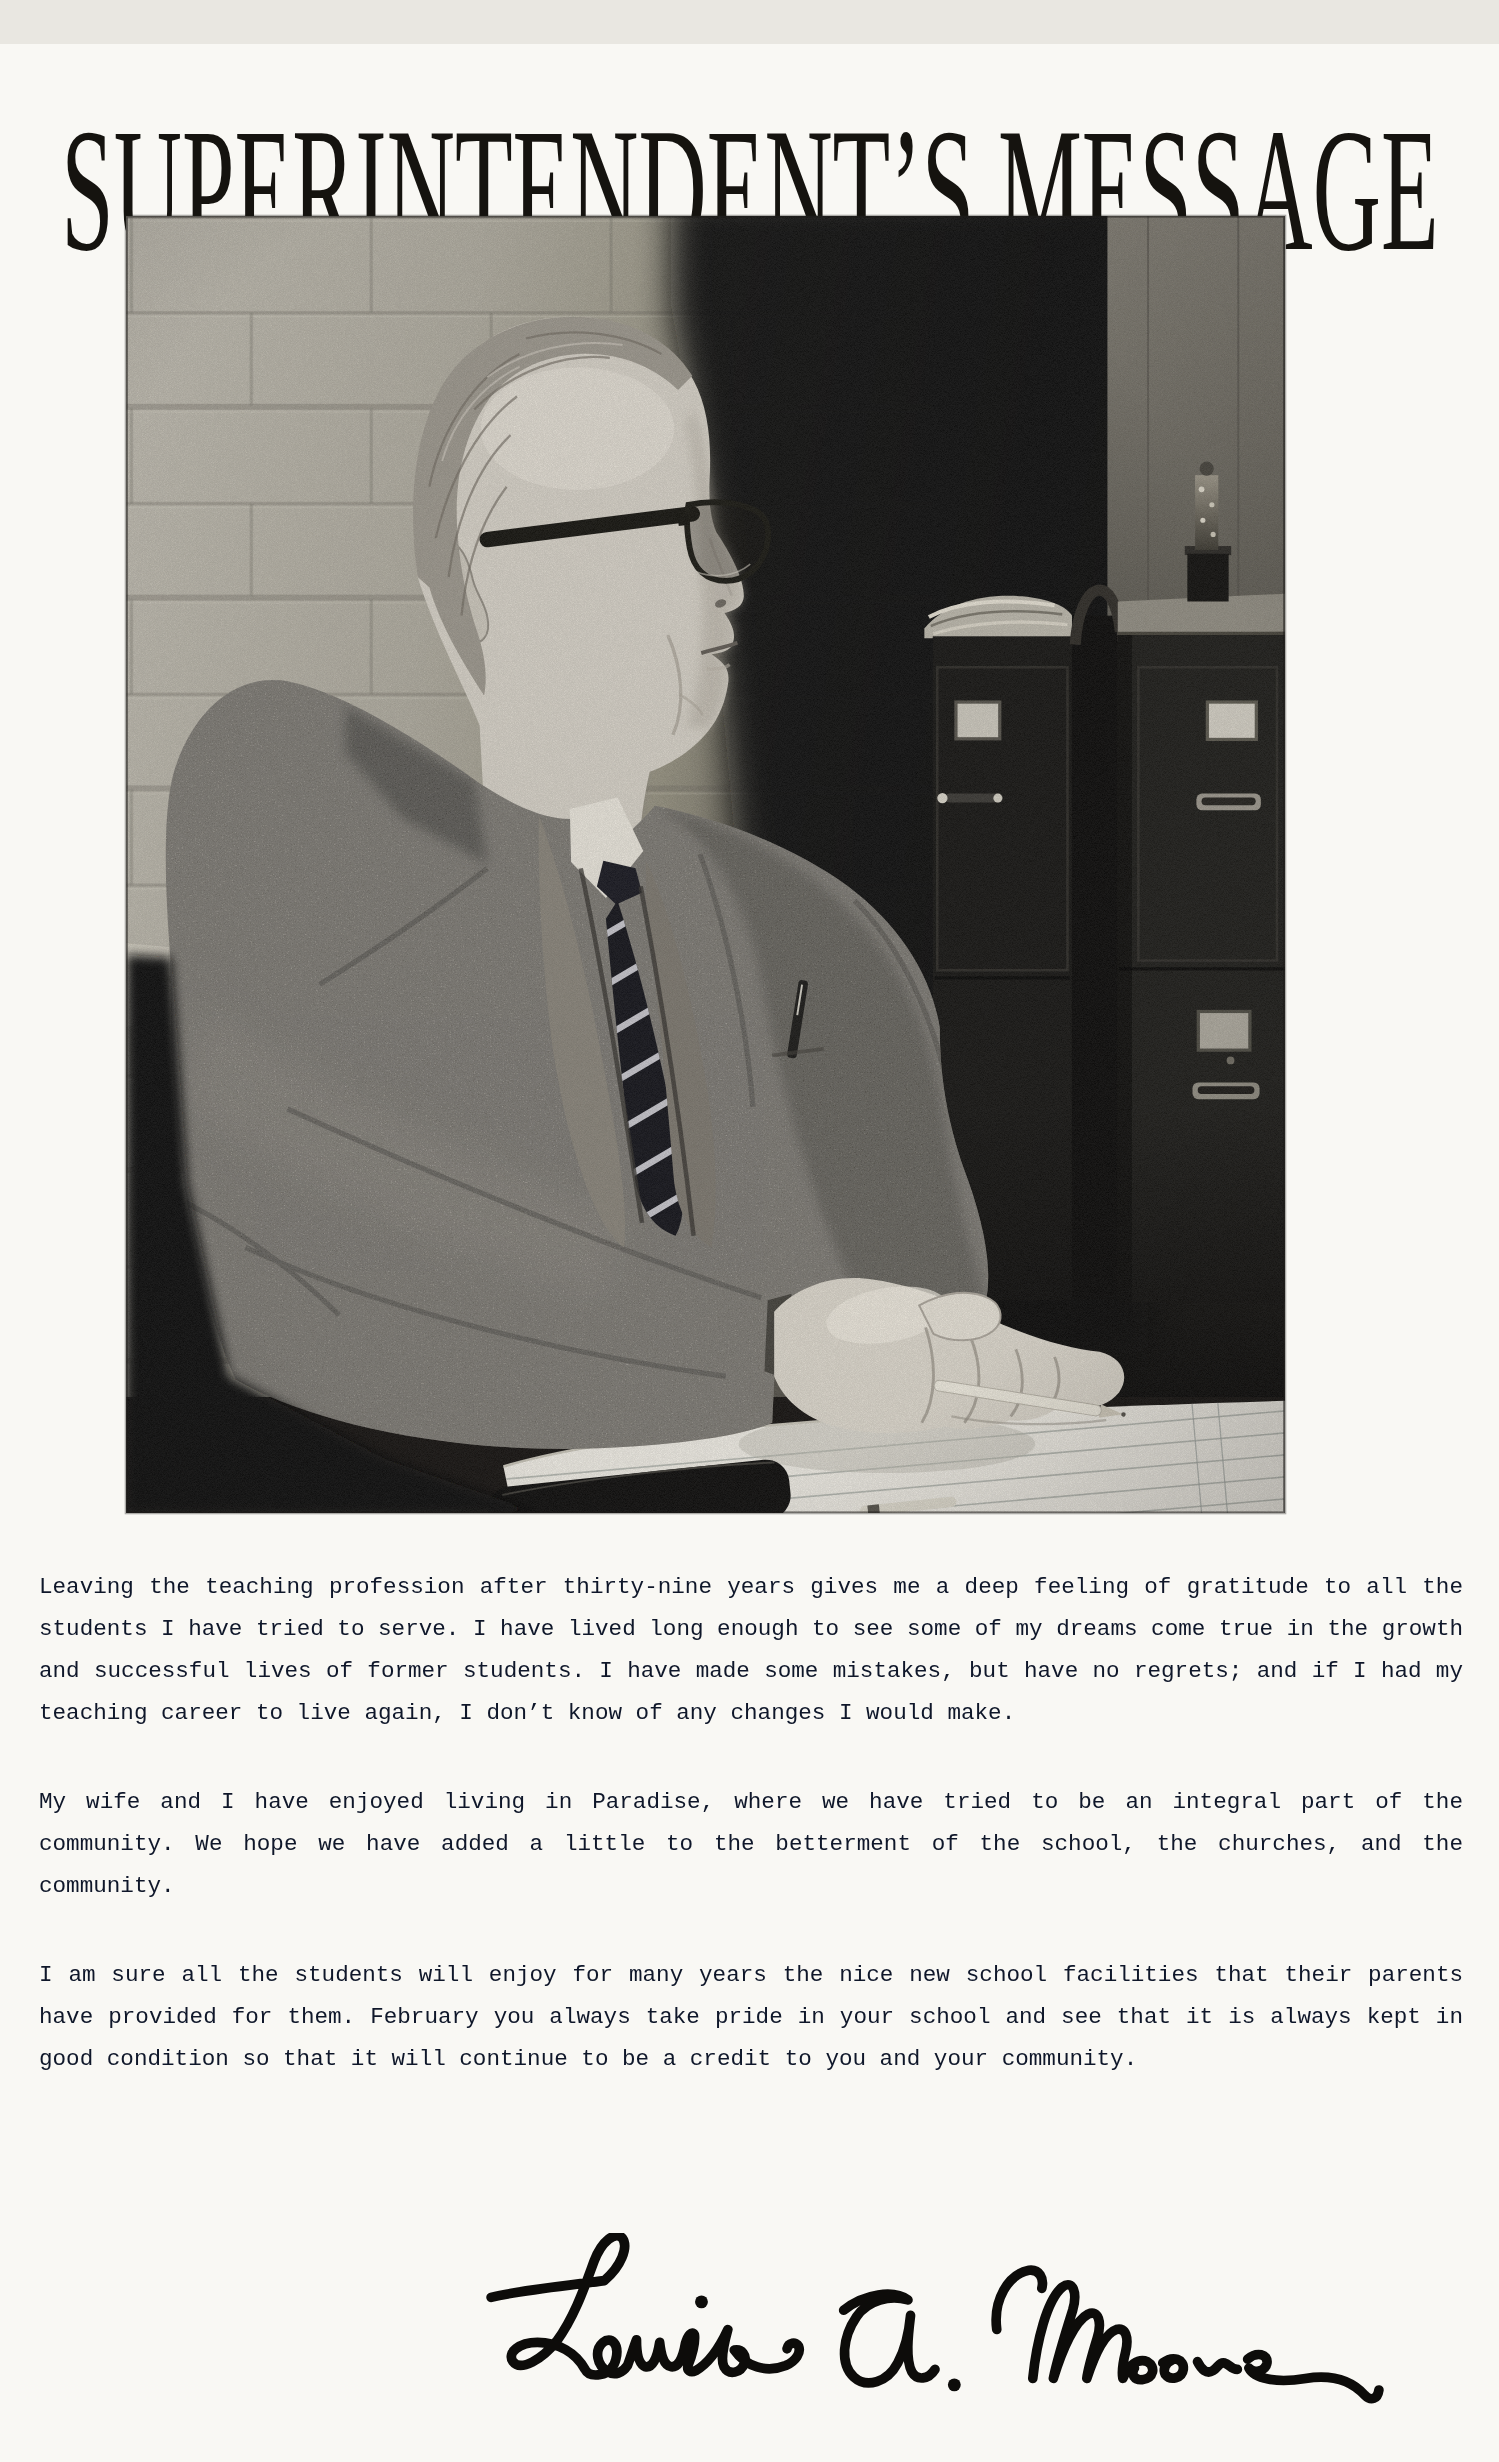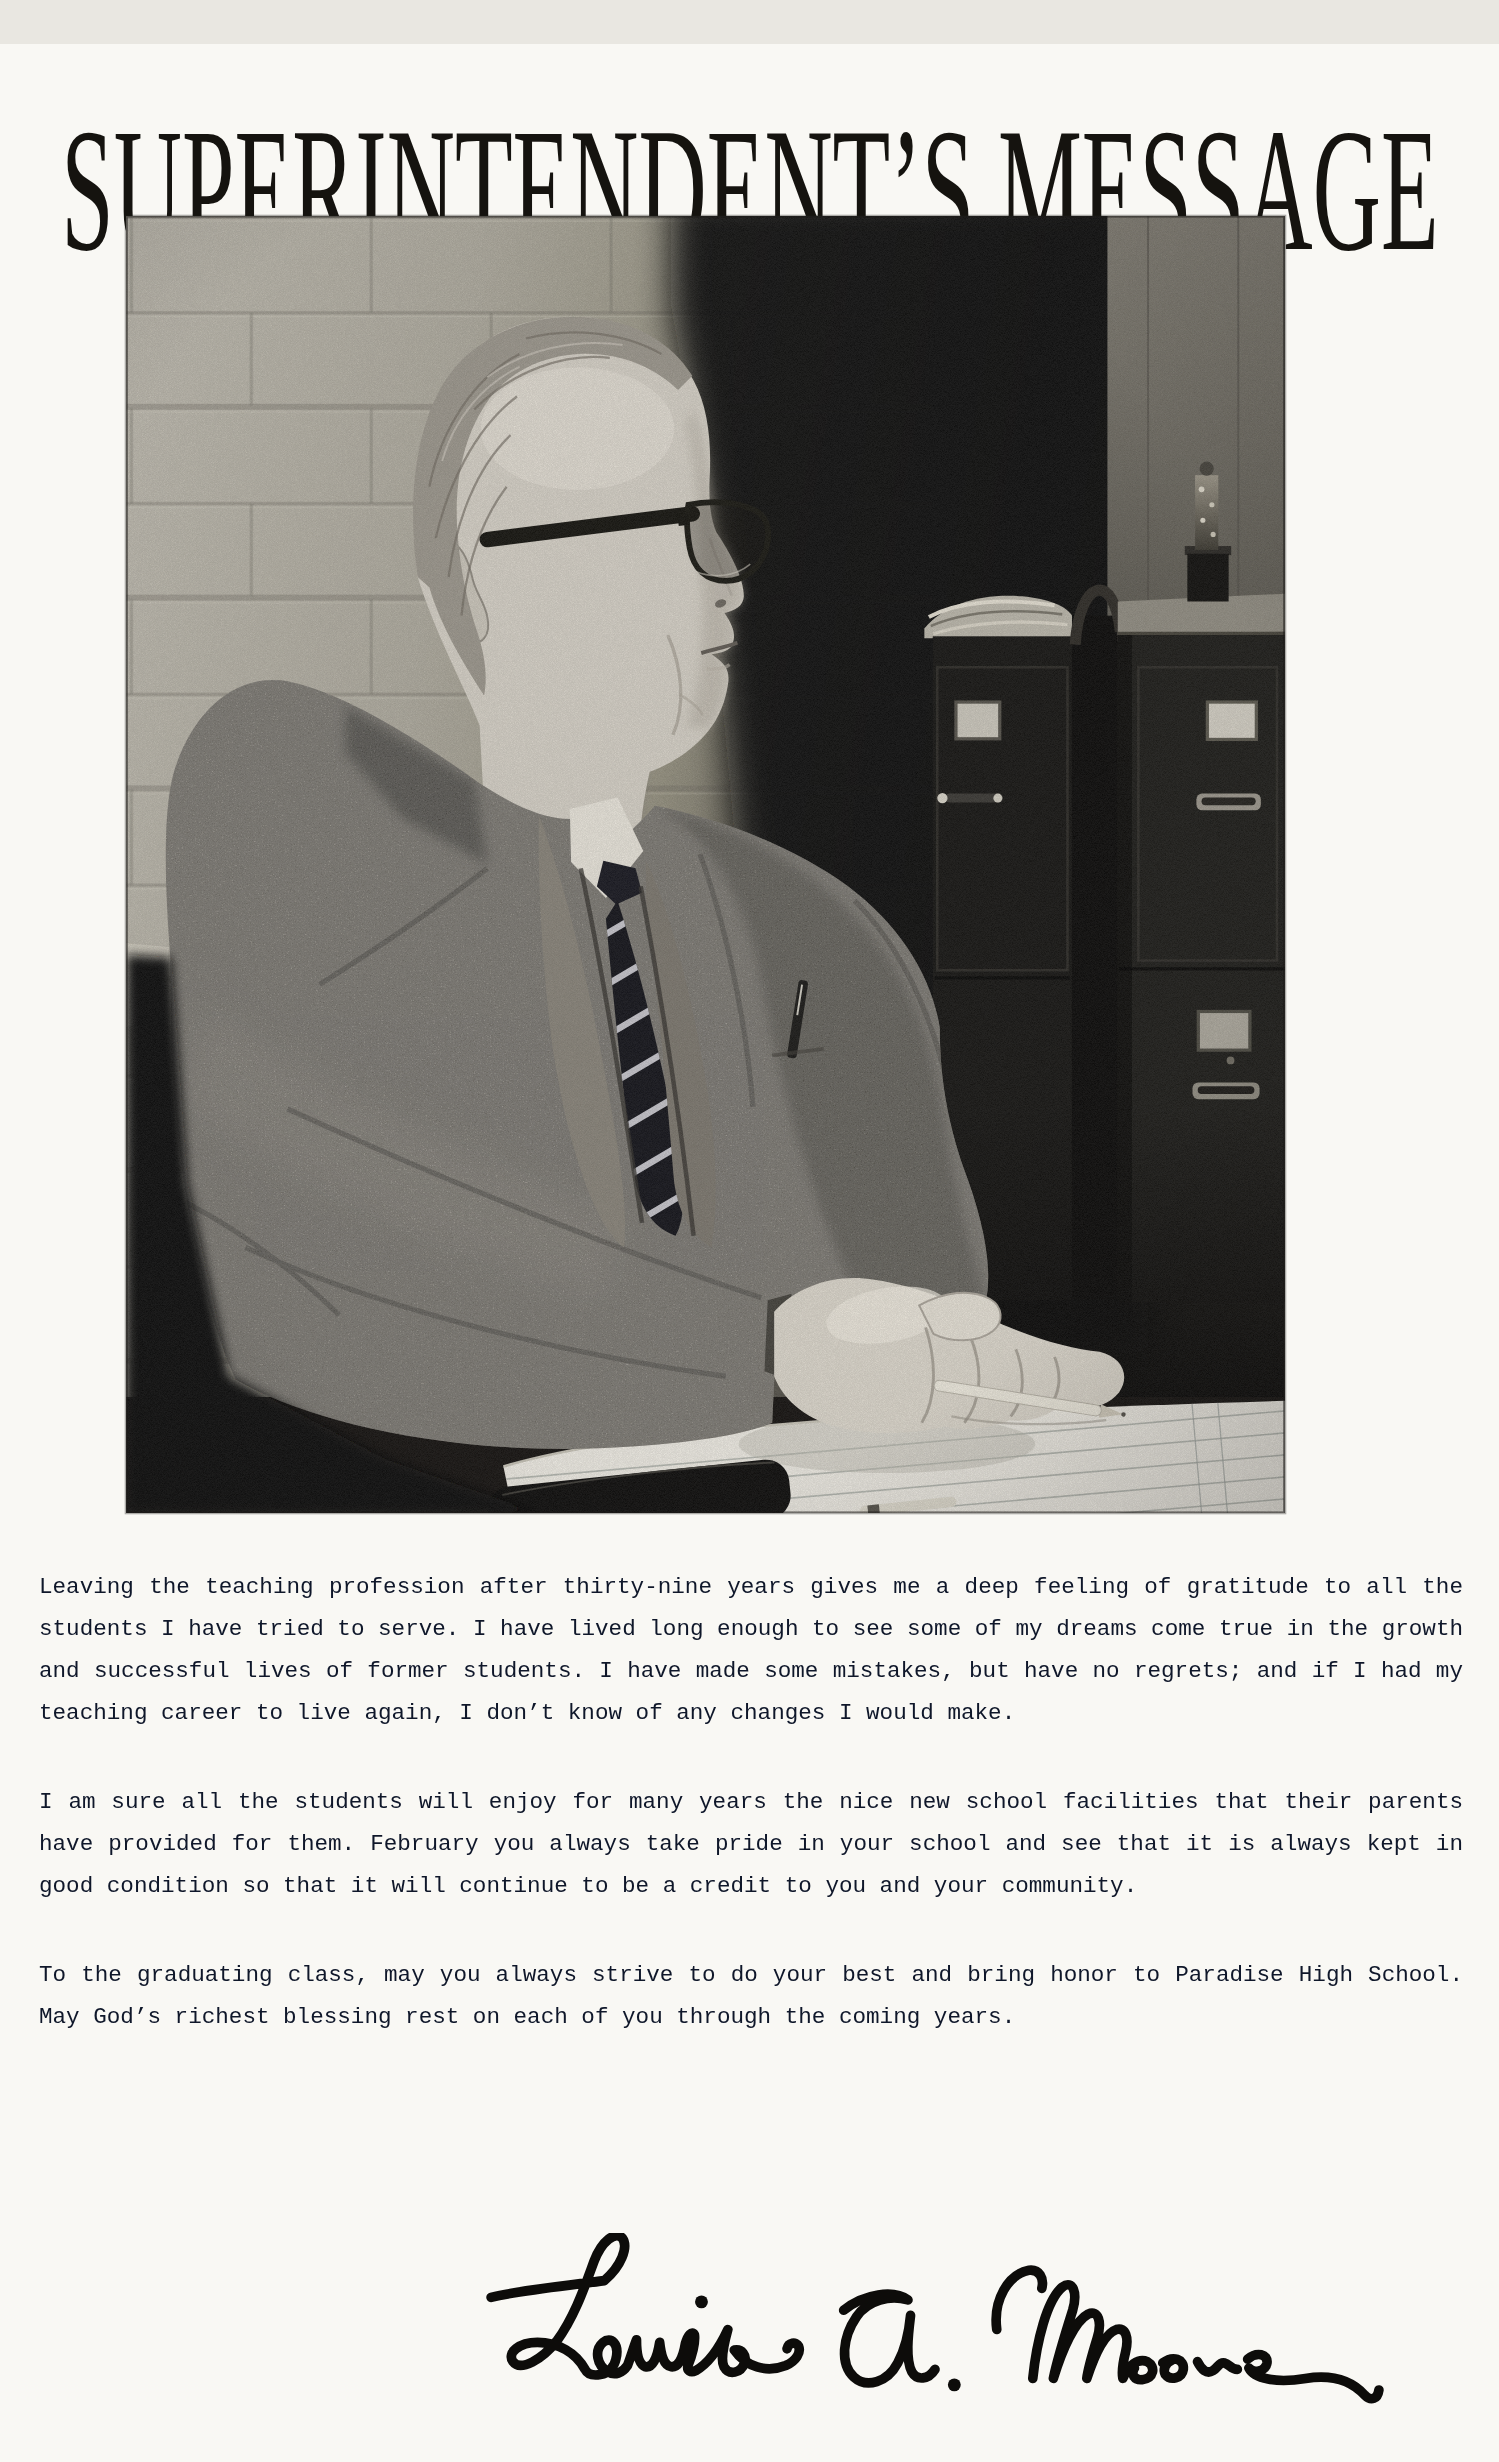--- a/index.html
+++ b/index.html
@@ -360,22 +360,22 @@
 
     <rect x="0" y="0" width="1797" height="2012" filter="url(#grainDark)" opacity="0.10"></rect>
     <rect x="0" y="0" width="1797" height="2012" filter="url(#grainLight)" opacity="0.07"></rect>
     <rect x="0" y="0" width="1797" height="2012" fill="url(#vignette)"></rect>
     <rect x="1" y="1" width="1795" height="2010" fill="none" stroke="#1b1a17" stroke-width="3" opacity="0.55"></rect>
   </svg>
   </figure>
 
   <main class="message">
     <p>Leaving the teaching profession after thirty-nine years gives me a deep feeling of gratitude to all the students I have tried to serve.  I have lived long enough to see some of my dreams come true in the growth and successful lives of former students.  I have made some mistakes, but have no regrets; and if I had my teaching career to live again, I don’t know of any changes I would make.</p>
+    <p>My wife and I have enjoyed living in Paradise, where we have tried to be an integral part of the community.  We hope we have added a little to the betterment of the school, the churches, and the community.</p>
     <p>I am sure all the students will enjoy for many years the nice new school facilities that their parents have provided for them.  February you always take pride in your school and see that it is always kept in good condition so that it will continue to be a credit to you and your community.</p>
-    <p>To the graduating class, may you always strive to do your best and bring honor to Paradise High School. May God’s richest blessing rest on each of you through the coming years.</p>
   </main>
 
   <svg class="signature-svg" viewBox="0 0 1420 300" role="img" aria-label="Lewis A. Moore">
 
     <path class="sig-stroke" d="M20,100 C70,88 140,82 196,74 C222,52 234,22 224,8 C214,-4 192,12 180,44
       C166,82 150,130 122,168 C100,196 66,216 54,200 C44,186 64,170 92,170 C124,170 152,186 166,212
       C170,220 178,222 190,220 C204,218 212,206 214,196
       C220,172 206,160 194,170 C180,182 184,206 202,216 C212,222 224,218 232,206
       C238,190 242,176 246,166 C246,184 248,204 260,208 C270,210 278,196 282,170
       C284,188 288,206 300,208 C310,209 318,196 322,172

